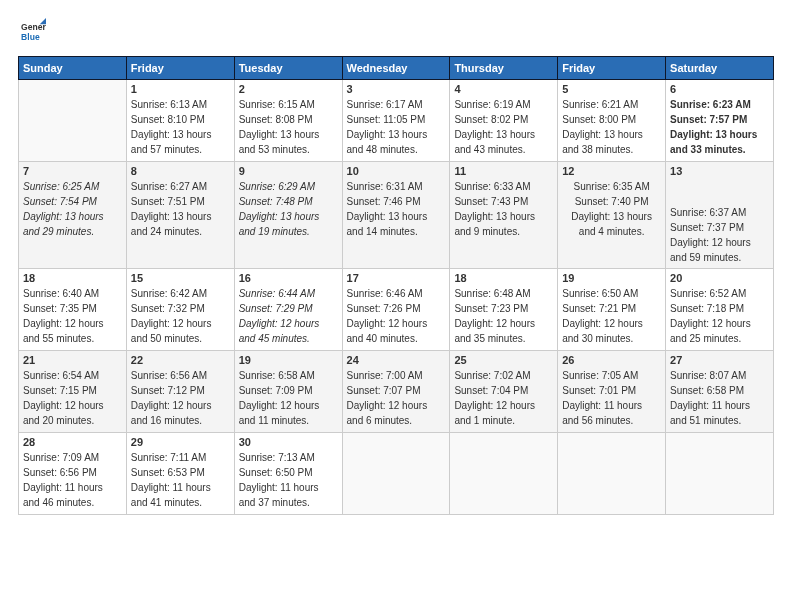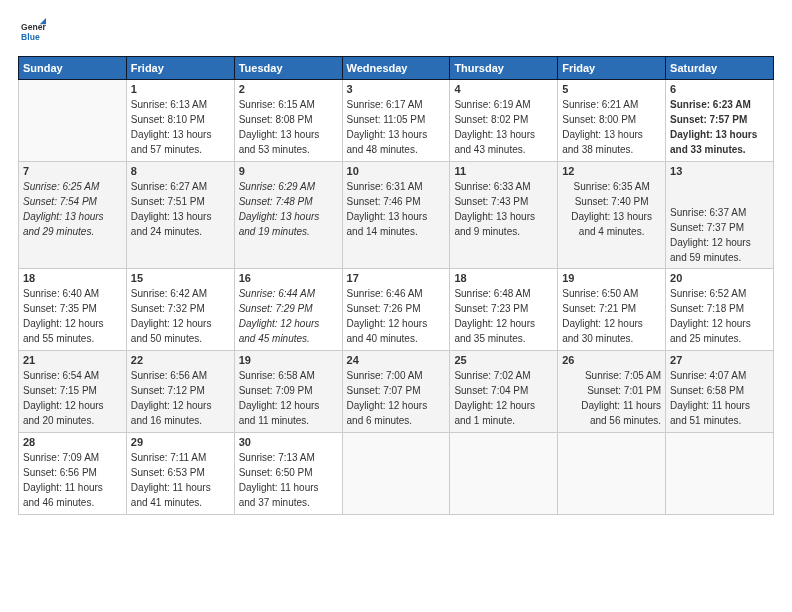--- a/index.html
+++ b/index.html
@@ -297,28 +297,28 @@
           </td>
           <td>
             <span class="day-num">25</span>
             <div class="day-info" style="white-space: pre-line;">Sunrise: 7:02 AM
 Sunset: 7:04 PM
 Daylight: 12 hours
 and 1 minute.</div>
           </td>
           <td>
             <span class="day-num">26</span>
-            <div class="day-info" style="white-space: pre-line; text-align: right;">Sunrise: 7:05 AM
+            <div class="day-info" style="white-space: pre-line;">Sunrise: 7:05 AM
 Sunset: 7:01 PM
 Daylight: 11 hours
 and 56 minutes.</div>
           </td>
           <td>
             <span class="day-num">27</span>
-            <div class="day-info" style="white-space: pre-line;">Sunrise: 4:07 AM
+            <div class="day-info" style="white-space: pre-line;">Sunrise: 8:07 AM
 Sunset: 6:58 PM
 Daylight: 11 hours
 and 51 minutes.</div>
           </td>
         </tr>
         <tr>
           <td>
             <span class="day-num">28</span>
             <div class="day-info" style="white-space: pre-line;">Sunrise: 7:09 AM
 Sunset: 6:56 PM

